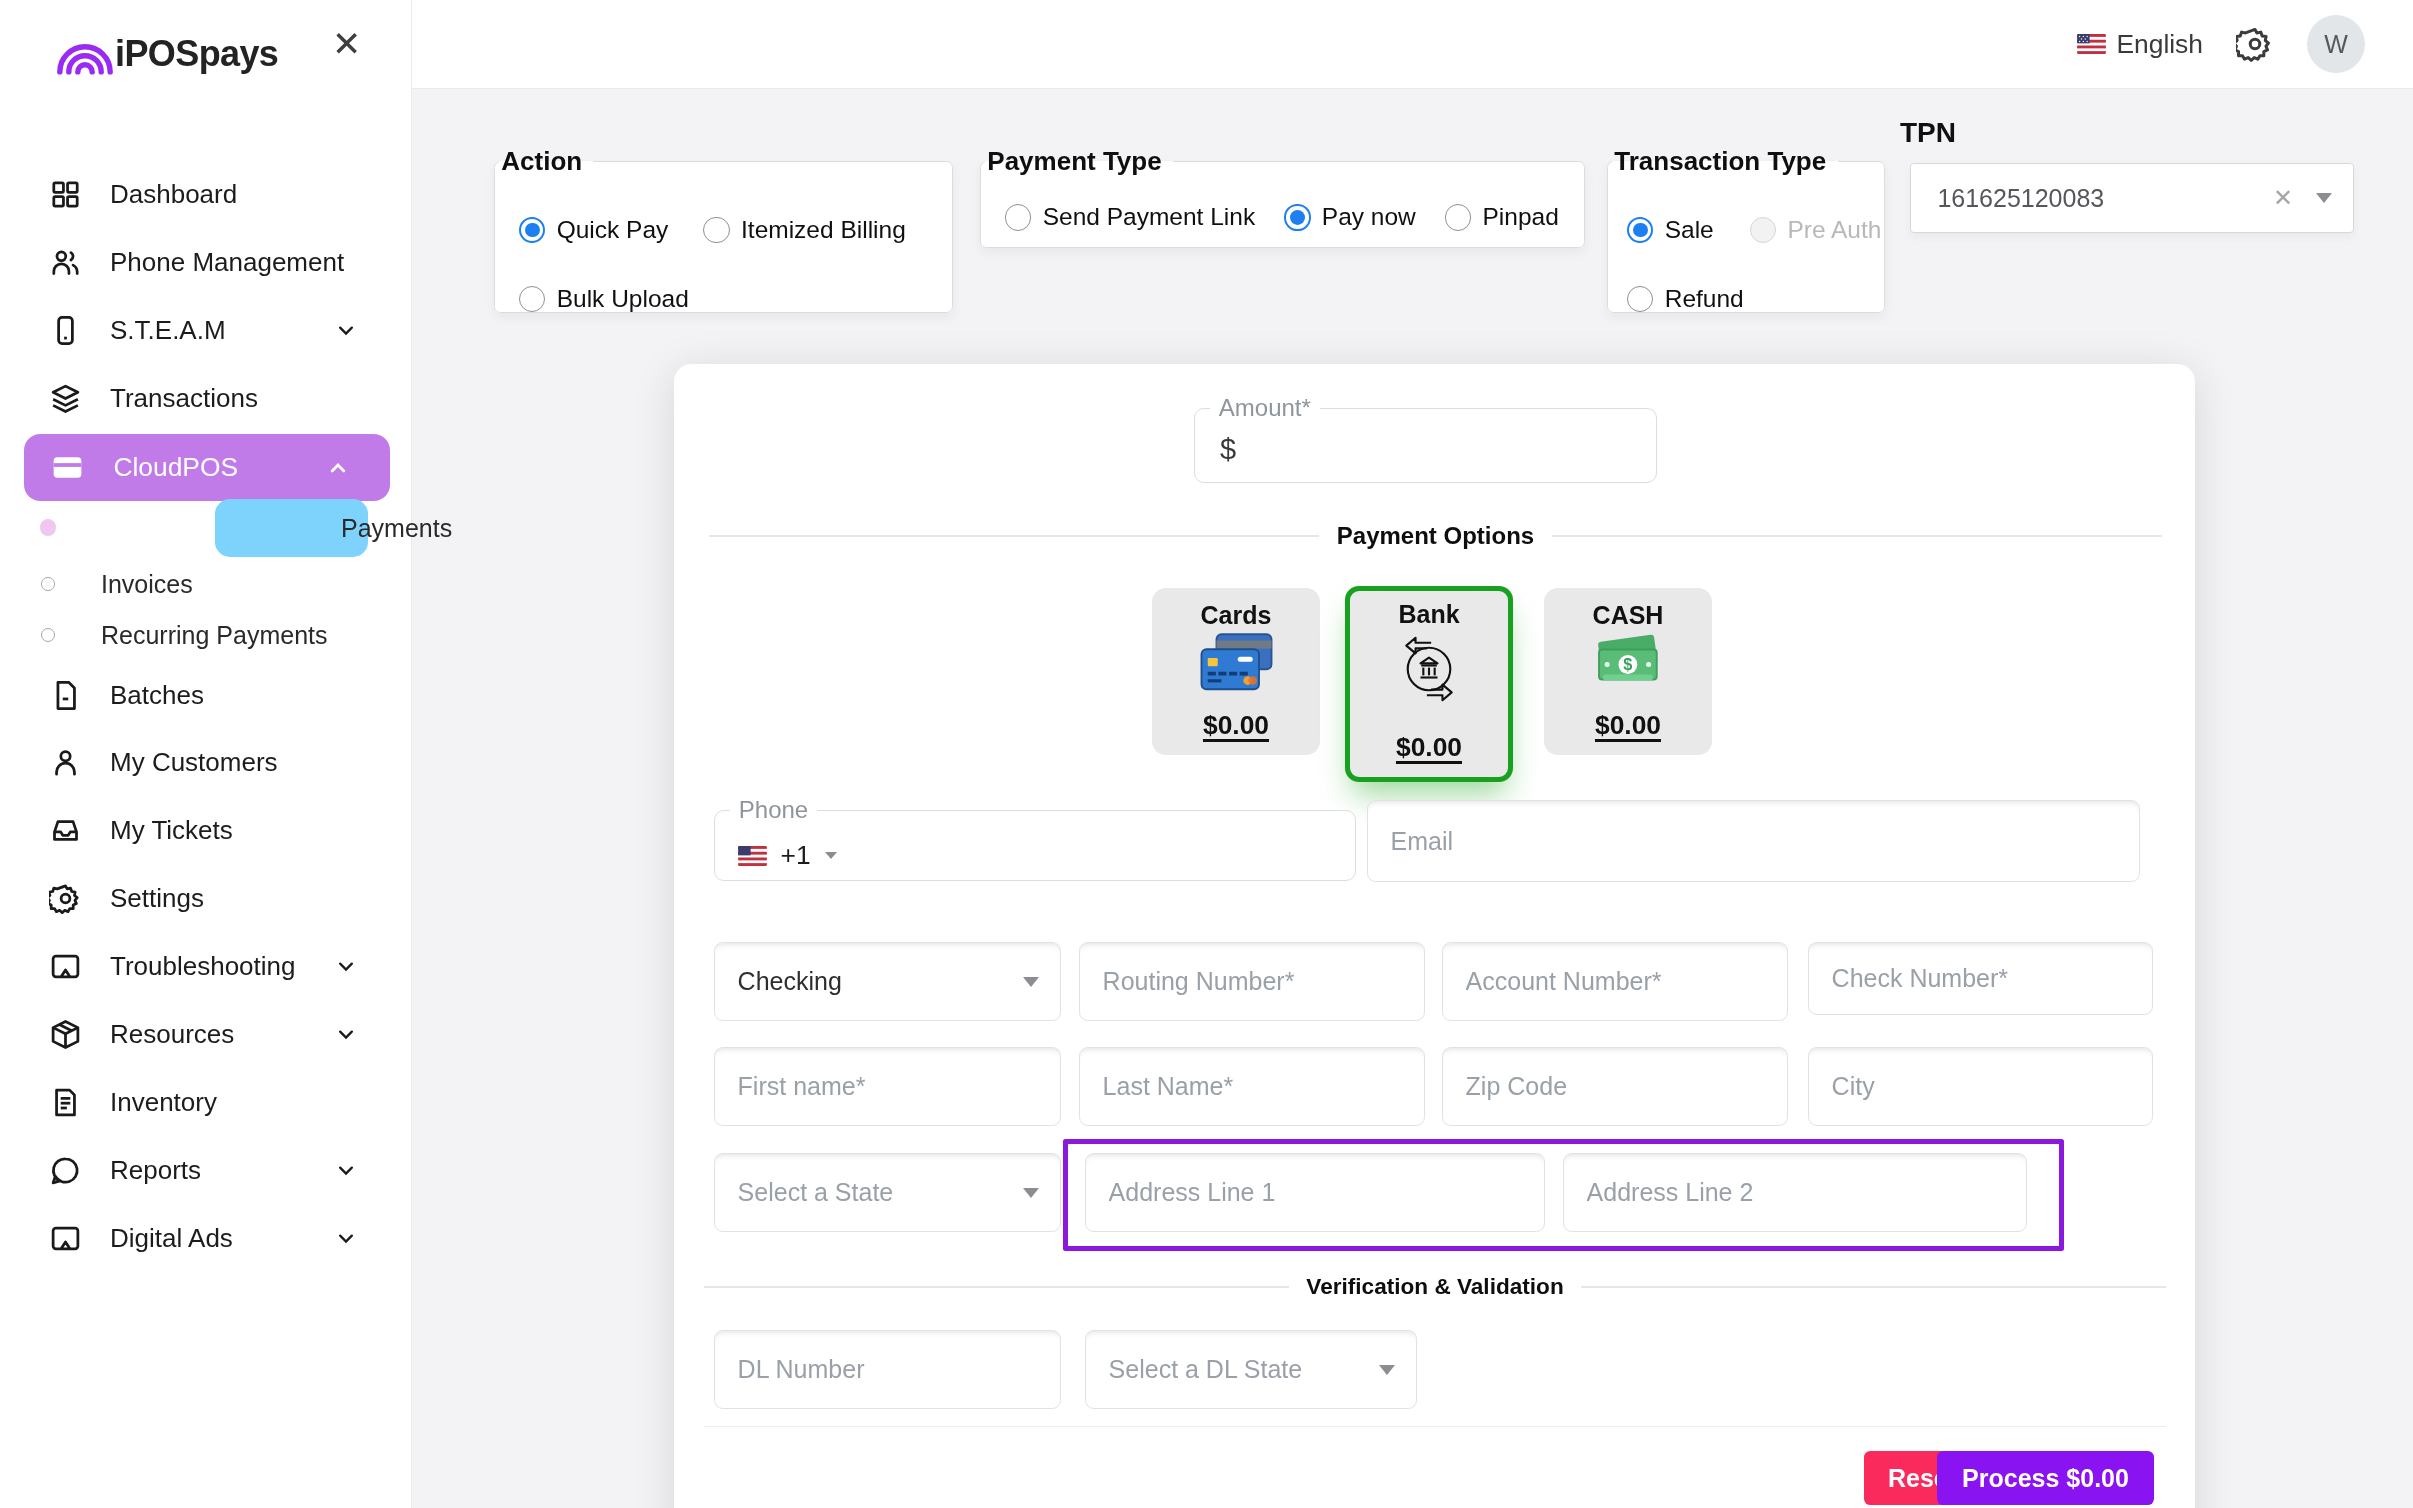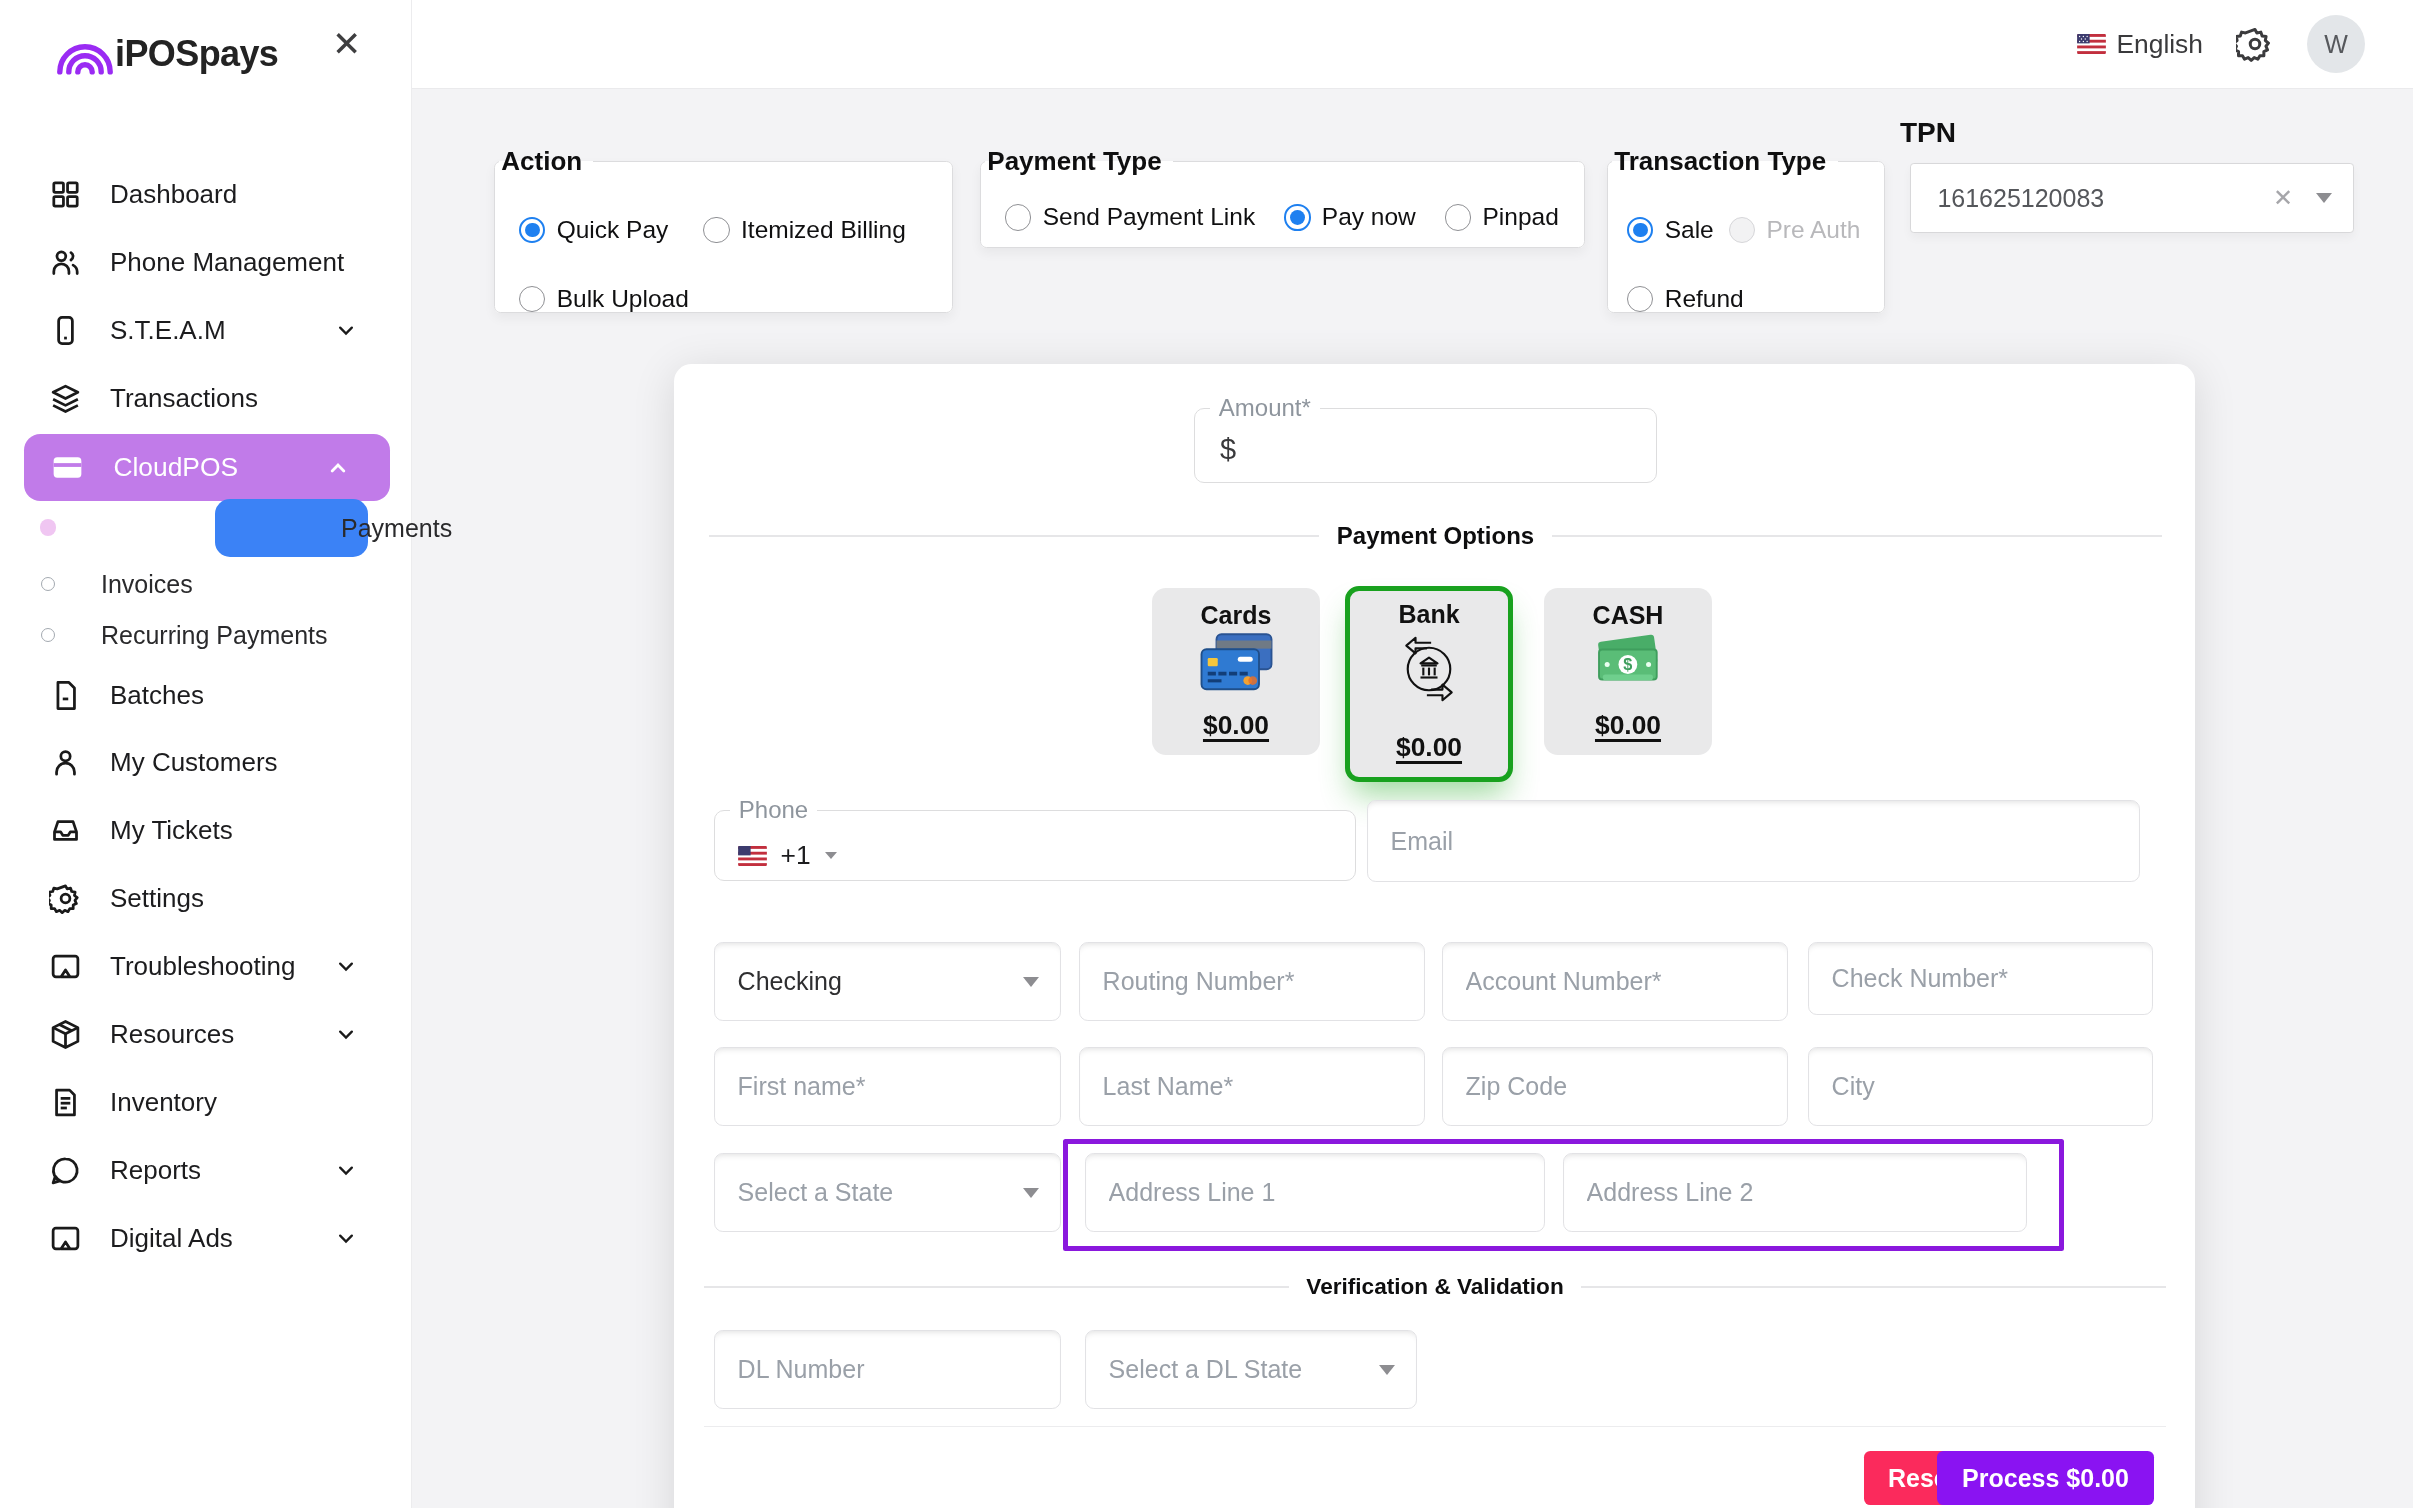--- a/index.html
+++ b/index.html
@@ -10,21 +10,21 @@
   .sidebar{position:absolute;left:0;top:0;width:412px;height:1508px;background:#fff;border-right:1.3px solid #ececee;z-index:5}
   .logo-row{position:absolute;left:55px;top:33px;display:flex;align-items:center;}
   .logo-text{font-size:36px;font-weight:bold;color:#232323;letter-spacing:-0.6px}
   .close-x{position:absolute;left:332px;top:24px;font-size:35px;color:#3e3e40;font-weight:300;cursor:pointer}
   .nav-item{position:absolute;left:0;width:412px;height:68px;display:flex;align-items:center;gap:28px;padding-left:49px;cursor:pointer}
   .nav-item .lbl{font-size:26px;color:#1c1c1e}
   .nav-item svg.ic{flex:0 0 auto}
   .chev{position:absolute;right:52px}
   .pill-main{position:absolute;left:24px;width:366px;height:67px;background:#c17be9;border-radius:16.3px;display:flex;align-items:center;gap:28px;padding-left:26.4px;cursor:pointer}
   .pill-main .lbl{font-size:26.4px;color:#fff}
-  .pill-sub{position:absolute;left:215px;width:153px;height:58px;background:#3b82f6;border-radius:15px;display:flex;align-items:center;padding-left:25px;cursor:pointer}
+  .pill-sub{position:absolute;left:215px;width:153px;height:58px;background:#7dd3fc;border-radius:15px;display:flex;align-items:center;padding-left:25px;cursor:pointer}
   .pill-sub .lbl{font-size:25px;color:#fff}
   .sub-item{position:absolute;left:0;width:412px;height:54px;display:flex;align-items:center;cursor:pointer}
   .sub-item .lbl{font-size:25px;color:#2a2a2c;margin-left:101px}
   .dot-bullet{position:absolute;left:40px;width:16.3px;height:16.3px;border-radius:50%;background:#f0c6f2}
   .ring-bullet{position:absolute;left:41px;width:14px;height:14px;border-radius:50%;border:1.9px solid #a3a9b0;background:#fff}
 
   
   .topbar{position:absolute;left:412px;top:0;width:2002px;height:88px;background:#fff;z-index:4}
   .top-right{position:absolute;right:49px;top:0;height:88px;display:flex;align-items:center;gap:33px}
   .lang{display:flex;align-items:center;gap:10px;cursor:pointer}
@@ -322,21 +322,21 @@
           </label>
         <label class="radio-opt">
             <span class="radio"></span>
             <span class="rlabel">Pinpad</span>
           </label>
       </div>
     </fieldset>
 
     <fieldset class="group" style="left:1195px;top:57px;width:278px;height:167px">
       <legend>Transaction Type</legend>
-      <div style="position:absolute;left:19px;top:39px;display:flex;gap:15px">
+      <div style="position:absolute;left:19px;top:39px;display:flex;gap:36px">
         <label class="radio-opt">
             <span class="radio sel"></span>
             <span class="rlabel">Sale</span>
           </label>
         <label class="radio-opt">
             <span class="radio dis"></span>
             <span class="rlabel dis">Pre Auth</span>
           </label>
       </div>
       <div style="position:absolute;left:19px;top:108px;display:flex">

